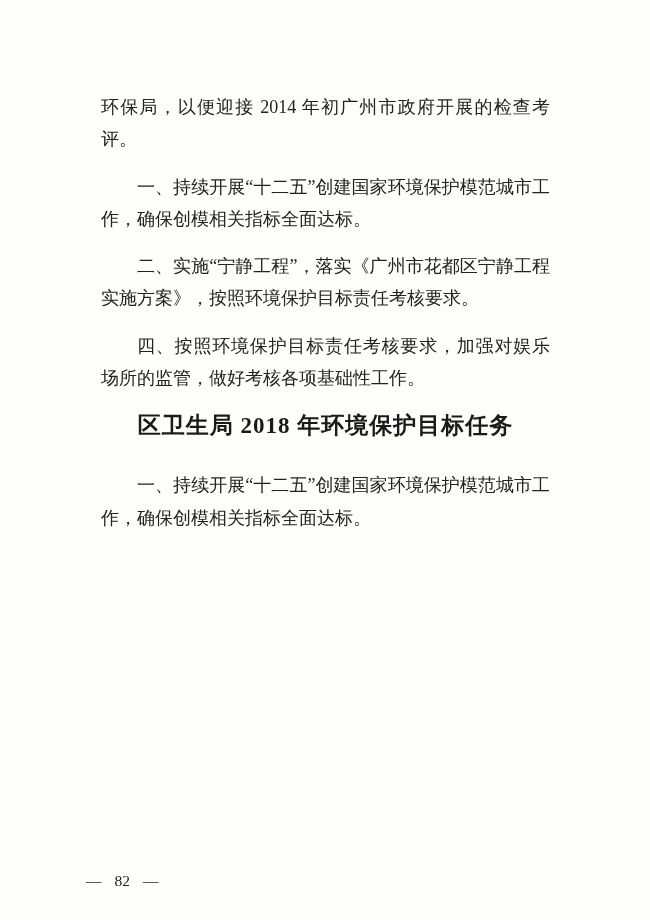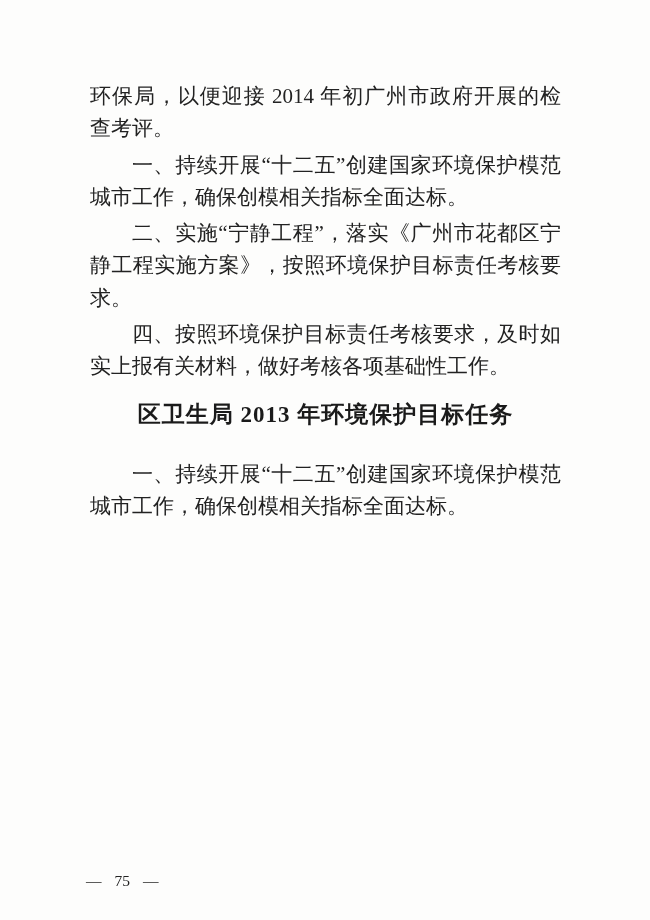--- a/index.html
+++ b/index.html
@@ -15,22 +15,22 @@
     background: #fdfdfc;
     padding: 76px 85px 0 86px;
     font-family: "Liberation Serif", "DejaVu Serif", serif;
     color: #222222;
     overflow: hidden;
   }
   .body-text {
     width: 479px;
   }
   .para {
-    margin: 4px;
-    font-size: 21px;
+    margin: 15px;
+    font-size: 18px;
     line-height: 32.3px;
     text-align: justify;
     text-justify: inter-character;
     text-indent: 2em;
     word-break: normal;
   }
   .para.no-indent {
     text-indent: 0;
   }
   .heading {
@@ -55,22 +55,22 @@
   }
 </style>
 </head>
 <body>
 
 <div class="page">
   <div class="body-text">
     <p class="para no-indent">环保局，以便迎接 2014 年初广州市政府开展的检查考评。</p>
     <p class="para">一、持续开展“十二五”创建国家环境保护模范城市工作，确保创模相关指标全面达标。</p>
     <p class="para">二、实施“宁静工程”，落实《广州市花都区宁静工程实施方案》，按照环境保护目标责任考核要求。</p>
-    <p class="para">四、按照环境保护目标责任考核要求，及时如实上报有关材料，做好考核各项基础性工作。</p>
-    <h1 class="heading">区卫生局 2013 年环境保护目标任务</h1>
+    <p class="para">四、按照环境保护目标责任考核要求，加强对娱乐场所的监管，做好考核各项基础性工作。</p>
+    <h1 class="heading">区卫生局 2018 年环境保护目标任务</h1>
     <p class="para">一、持续开展“十二五”创建国家环境保护模范城市工作，确保创模相关指标全面达标。</p>
   </div>
   <div class="footer">
     <span>—</span>
-    <span>75</span>
+    <span>82</span>
     <span>—</span>
   </div>
 </div>
 
 </body></html>

